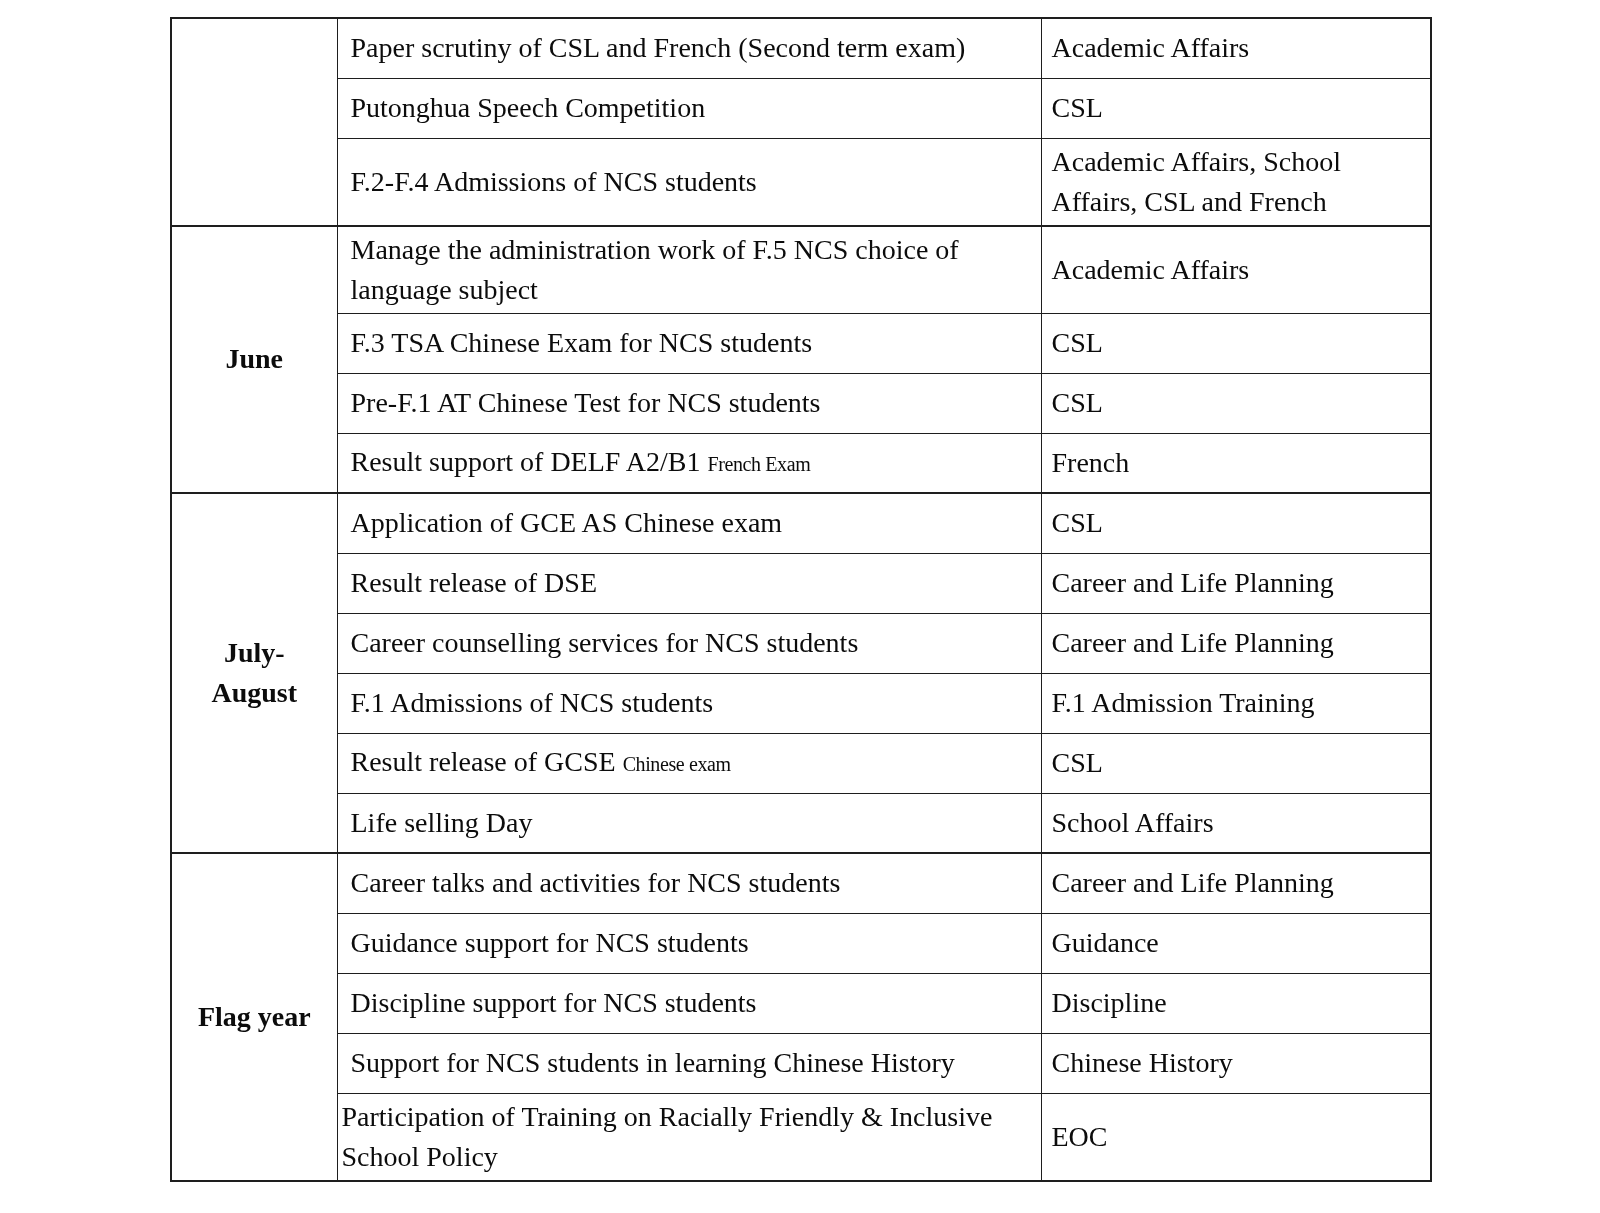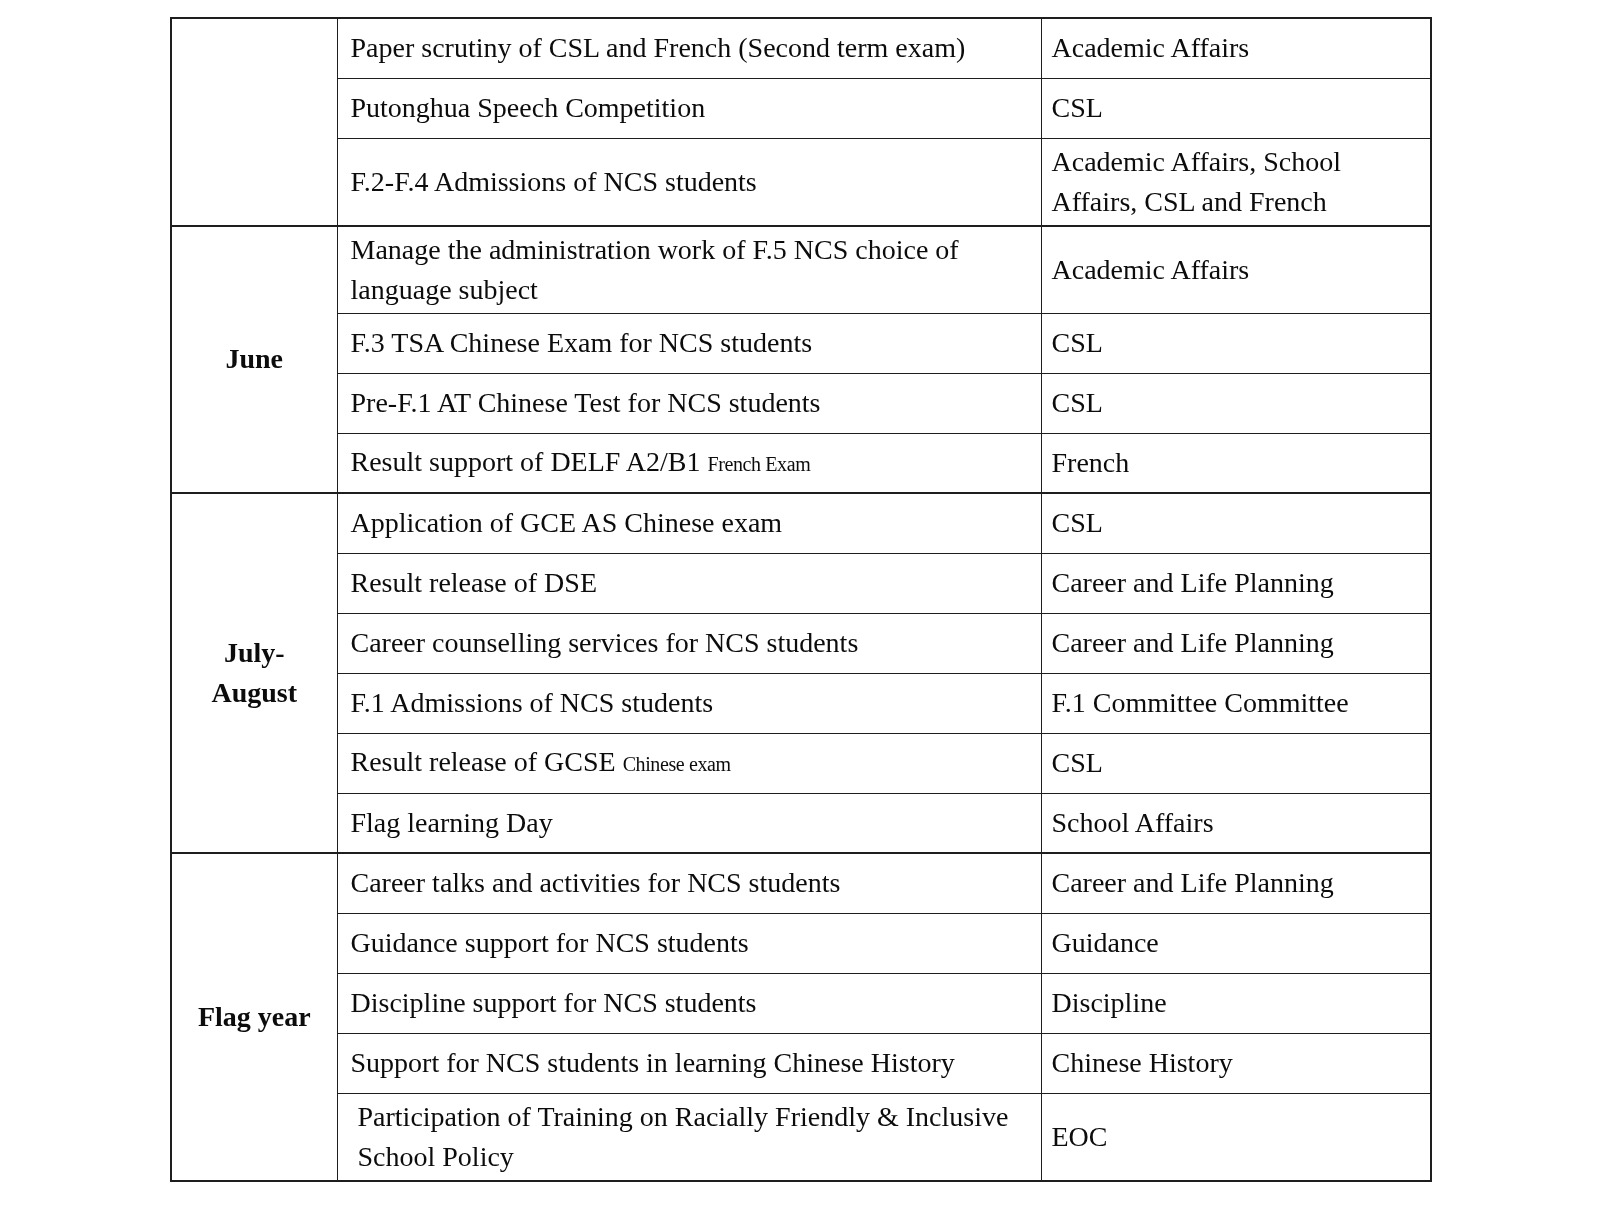--- a/index.html
+++ b/index.html
@@ -54,21 +54,21 @@
     padding-right: 6px;
   }
   td.resp {
     padding-left: 10px;
   }
   .task-alt:not(:empty) {
     font-size: 20px;
     letter-spacing: -0.4px;
     margin-left: 7px;
   }
-  tbody tr:last-child td.task { padding-left: 20px; }
+  tbody tr:last-child td.task { padding-left: 4px; }
 </style>
 </head>
 <body>
 
 <div class="sheet">
   <table class="calendar">
     <colgroup>
       <col class="c-month">
       <col class="c-task">
       <col class="c-resp">
@@ -118,28 +118,28 @@
         <tr>
           <td class="task"><span class="task-main">Result release of DSE</span><span class="task-alt"></span></td>
           <td class="resp">Career and Life Planning</td>
         </tr>
         <tr>
           <td class="task"><span class="task-main">Career counselling services for NCS students</span><span class="task-alt"></span></td>
           <td class="resp">Career and Life Planning</td>
         </tr>
         <tr>
           <td class="task"><span class="task-main">F.1 Admissions of NCS students</span><span class="task-alt"></span></td>
-          <td class="resp">F.1 Committee Committee</td>
+          <td class="resp">F.1 Admission Training</td>
         </tr>
         <tr>
           <td class="task"><span class="task-main">Result release of GCSE</span><span class="task-alt">Chinese exam</span></td>
           <td class="resp">CSL</td>
         </tr>
         <tr>
-          <td class="task"><span class="task-main">Flag learning Day</span><span class="task-alt"></span></td>
+          <td class="task"><span class="task-main">Life selling Day</span><span class="task-alt"></span></td>
           <td class="resp">School Affairs</td>
         </tr>
         <tr class="group-start">
           <td class="month" rowspan="5">
             <div>Flag year</div>
           </td>
           <td class="task"><span class="task-main">Career talks and activities for NCS students</span><span class="task-alt"></span></td>
           <td class="resp">Career and Life Planning</td>
         </tr>
         <tr>

